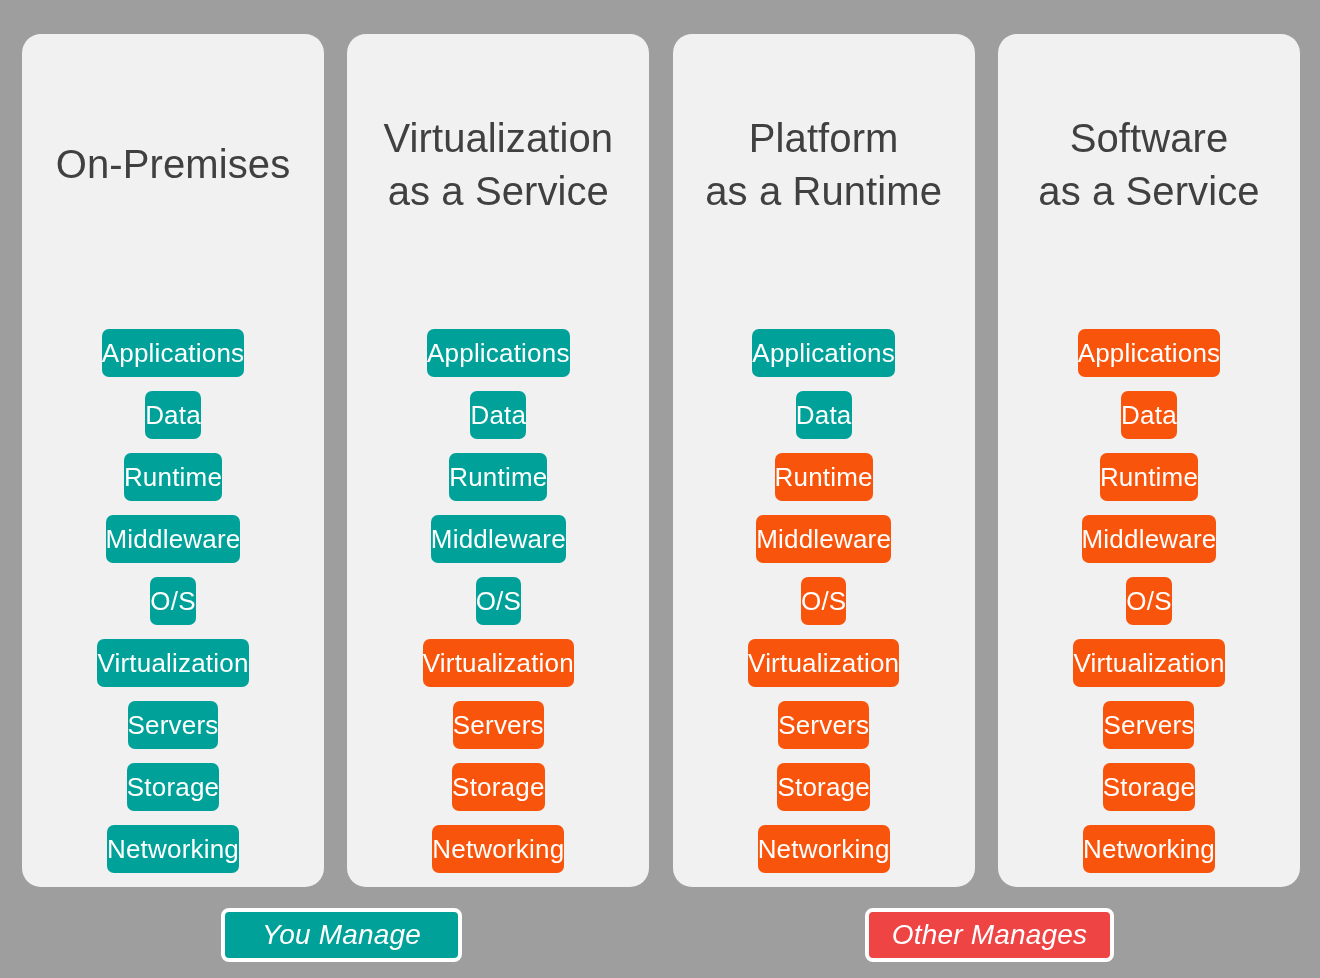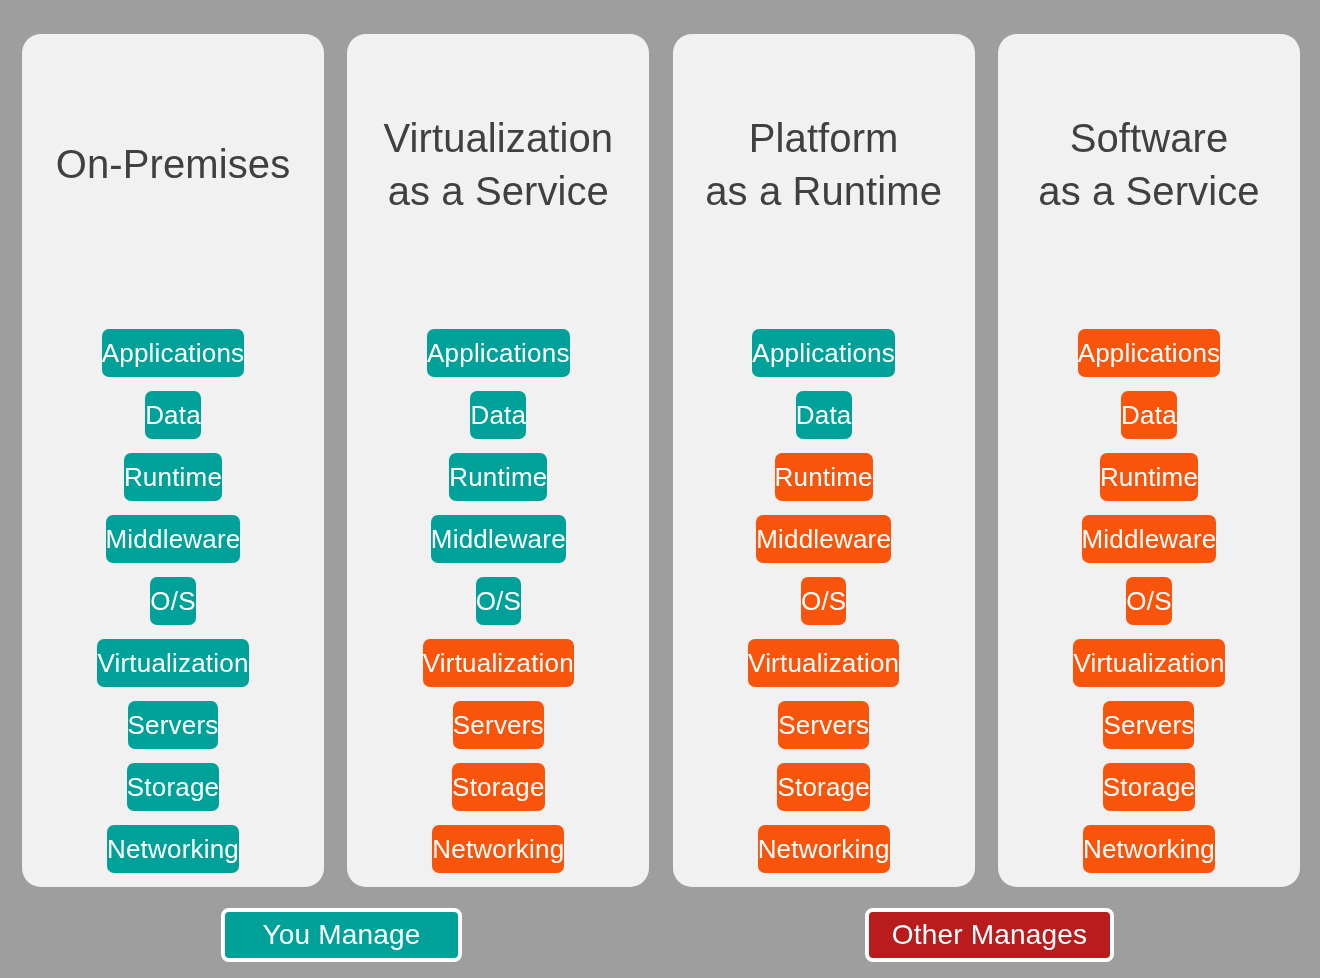--- a/index.html
+++ b/index.html
@@ -110,30 +110,31 @@
     border: 4px solid #ffffff;
     box-sizing: border-box;
     display: flex;
     align-items: center;
     justify-content: center;
     color: #ffffff;
     font-size: 28px;
     font-weight: 400;
     letter-spacing: 0.2px;
     white-space: nowrap;
+    font-style: italic;
   }
 
   .legend-badge.you {
     background: #00a199;
     left: 221px;
     width: 241px;
   }
 
   .legend-badge.other {
-    background: #b91c1c;
+    background: #ef4444;
     left: 865px;
     width: 249px;
   }
 </style>
 </head>
 <body>
 
 <div class="diagram">
 
   <div class="columns">

